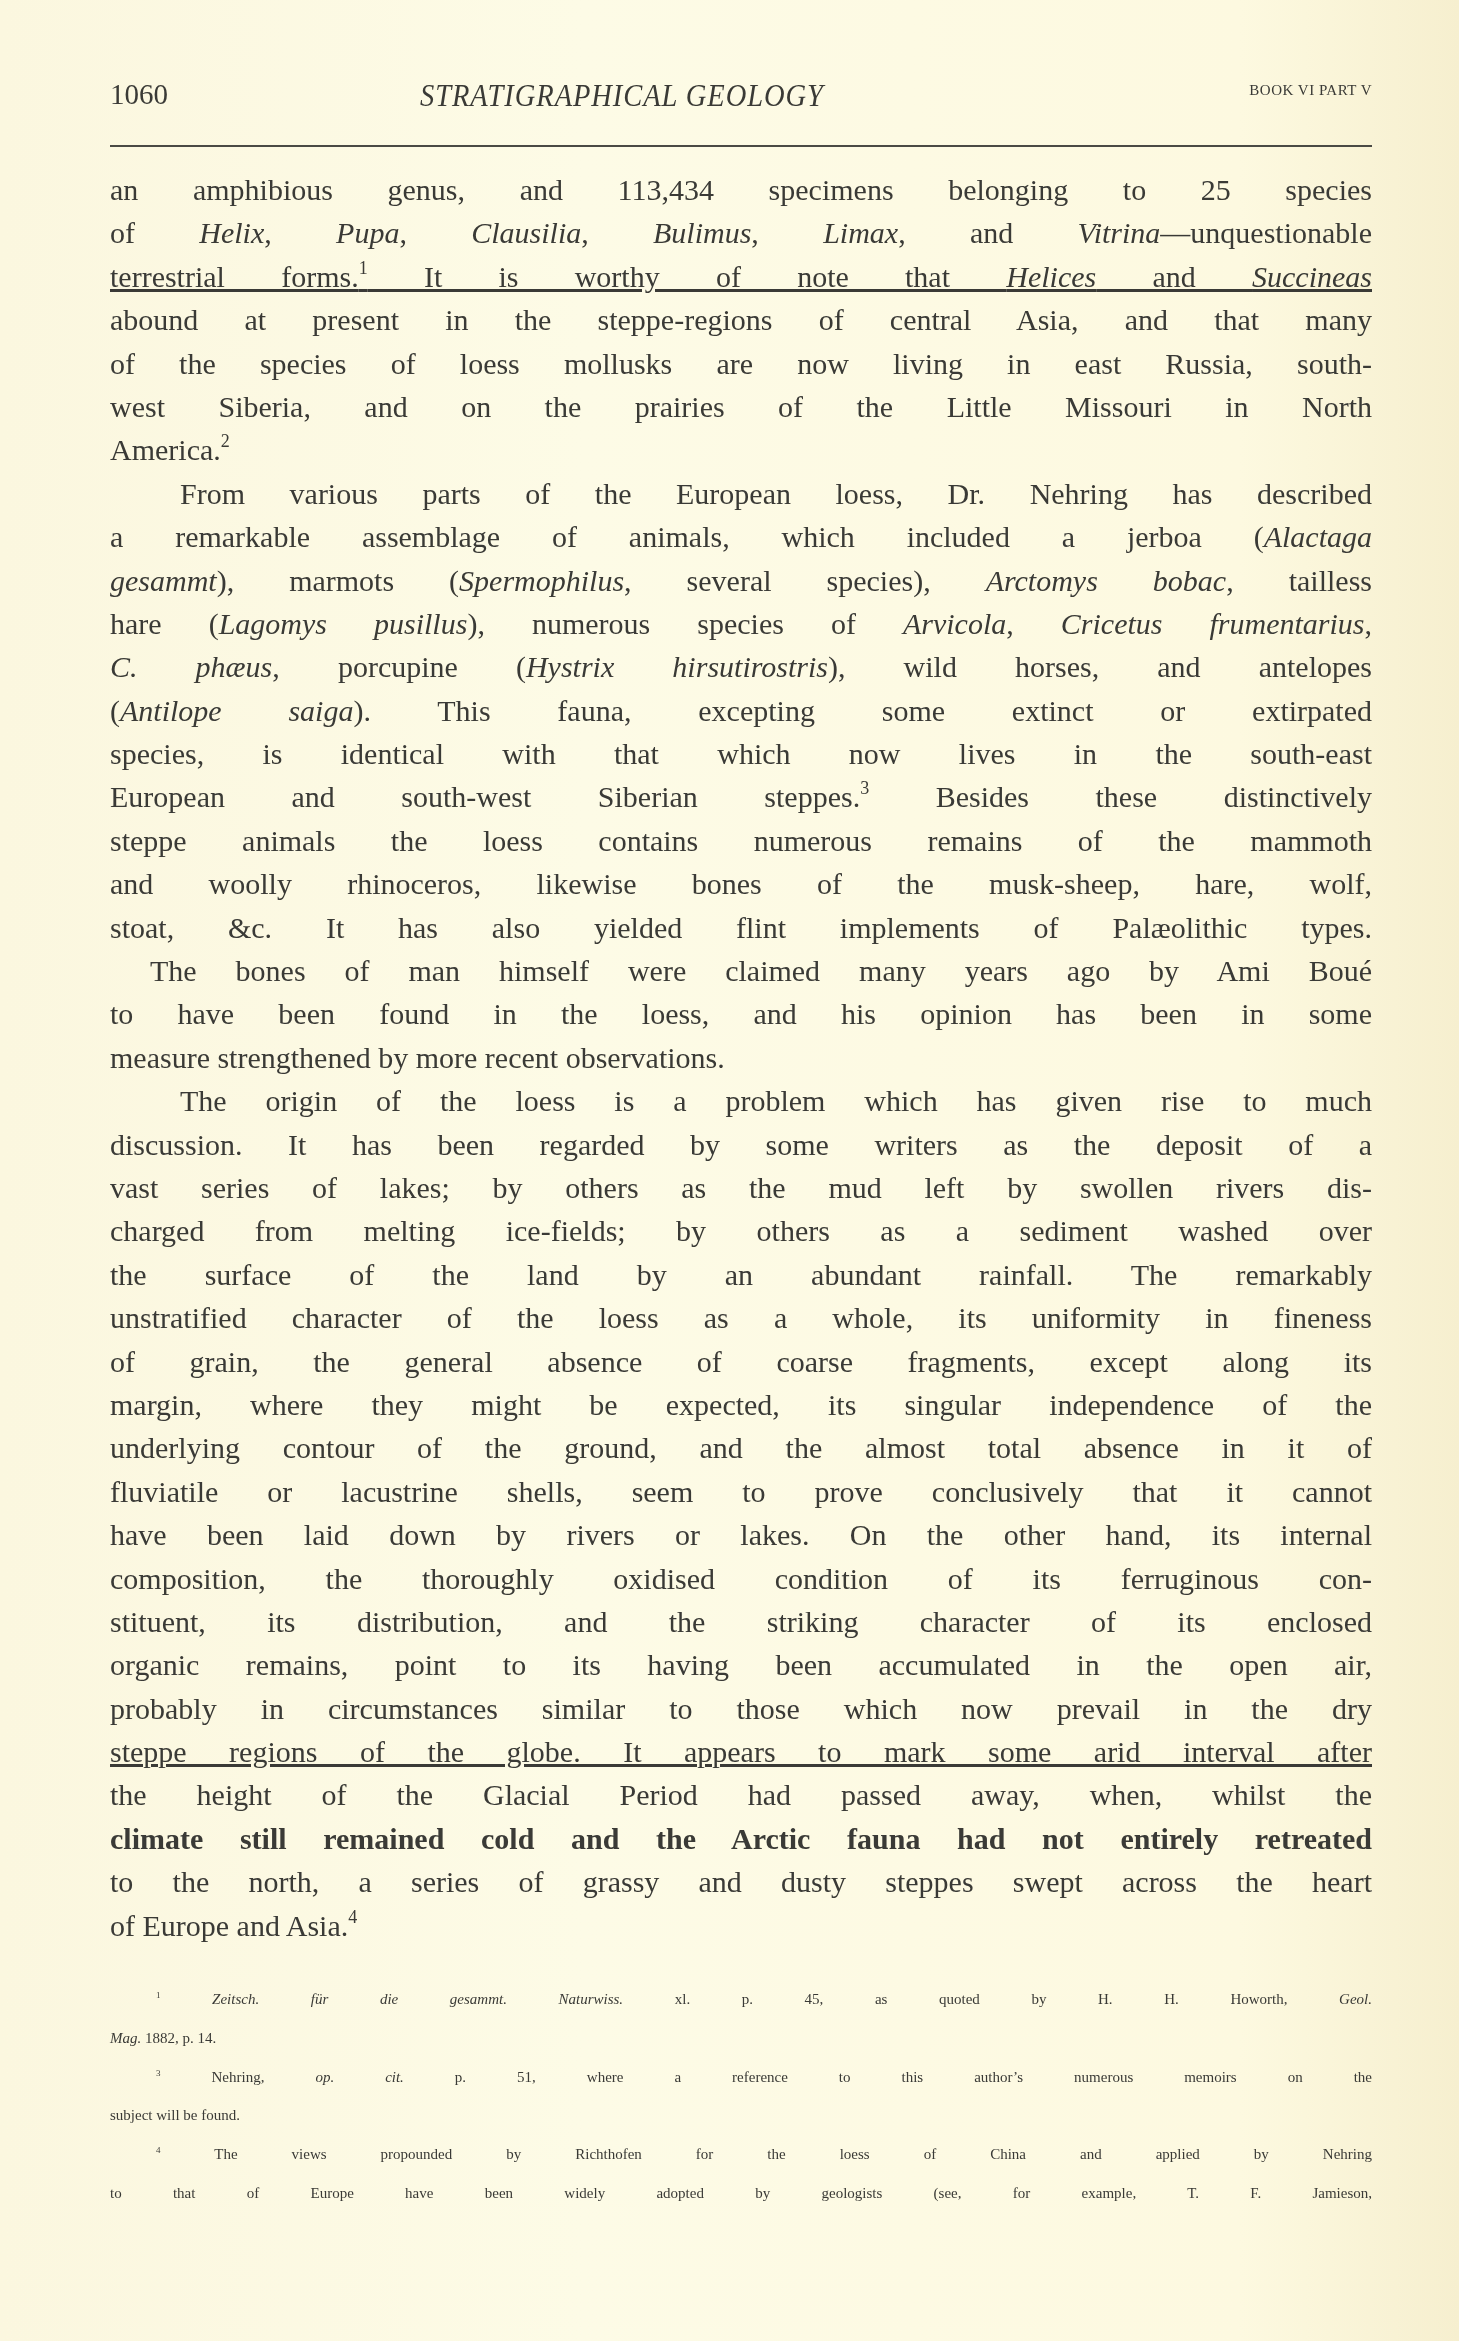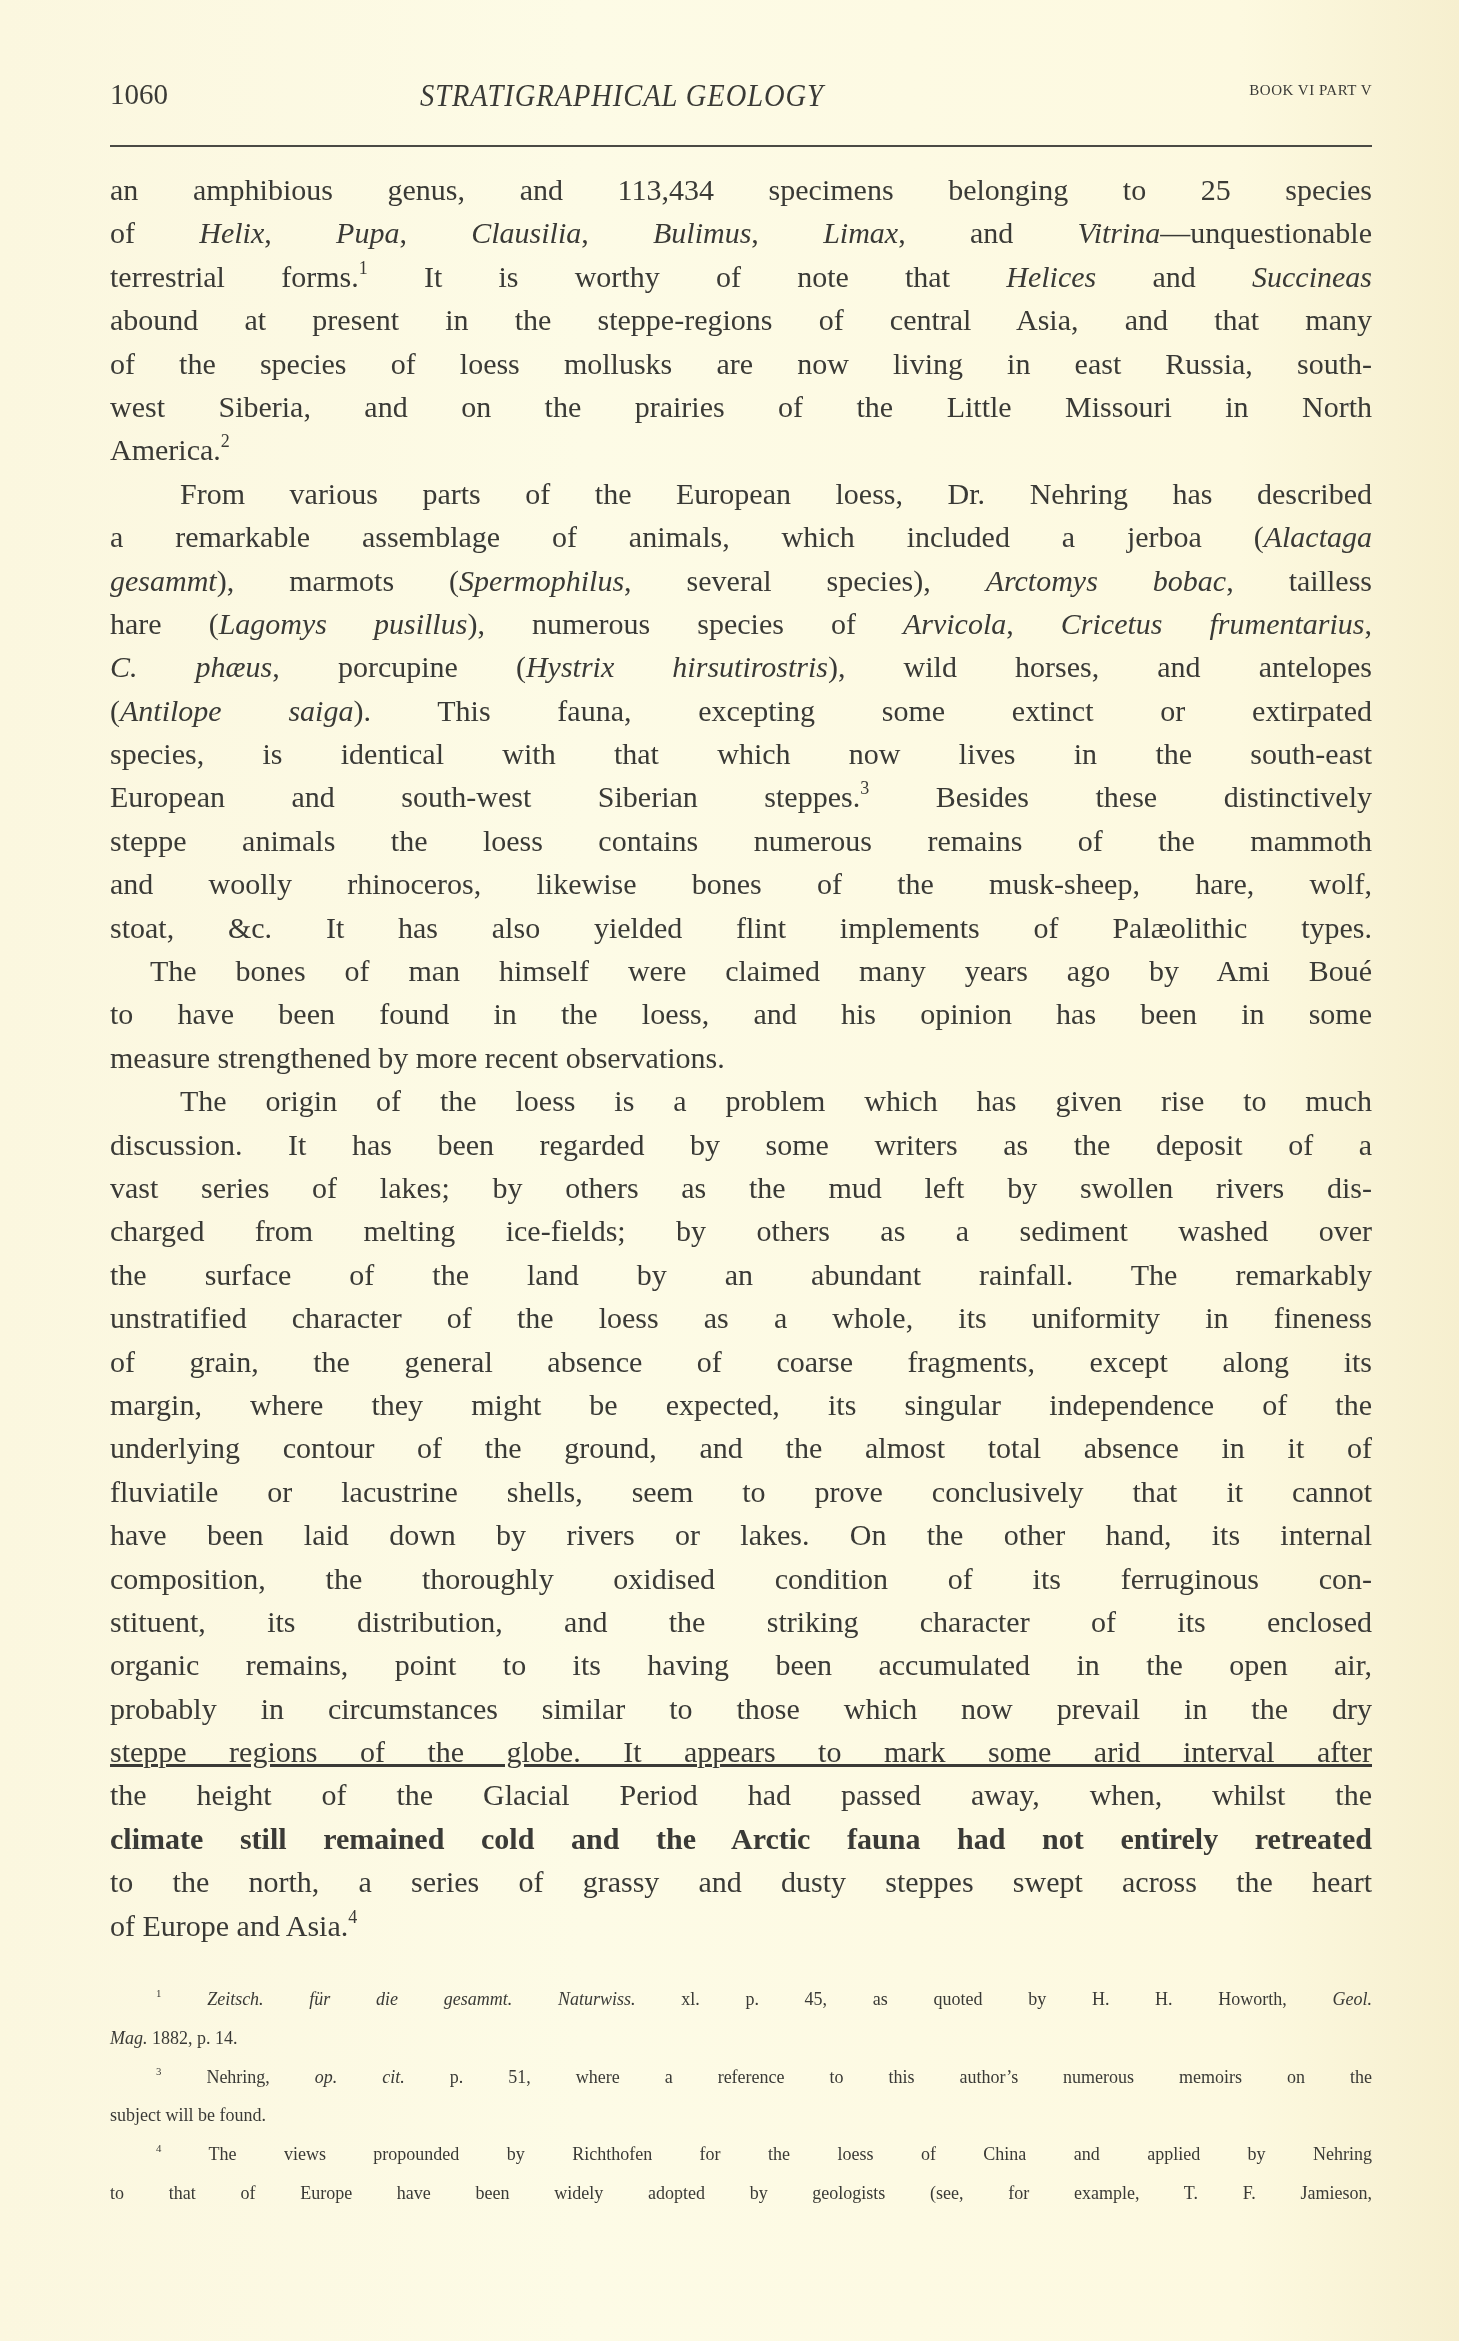--- a/index.html
+++ b/index.html
@@ -14,38 +14,38 @@
   .folio { position:absolute; left:0; top:0; font-size:29px; letter-spacing:0px; }
   .running-title { position:absolute; left:310px; top:0; font-size:31px; font-style:italic; letter-spacing:1px; transform:scaleX(0.92); transform-origin:left top; }
   .book-part { position:absolute; right:0; top:4px; font-size:15px; letter-spacing:0.5px; }
   .rule { position:absolute; top:145px; left:110px; width:1262px; height:2px; background:#4a4a44; }
   .body { position:absolute; top:168px; left:110px; width:1262px; }
   .line { font-size:30px; line-height:43.4px; height:43.4px; text-align:justify; text-align-last:justify; white-space:nowrap; overflow:visible; transform-origin:left; }
   .line.last { text-align-last:left; }
   .line.indent { padding-left:70px; box-sizing:border-box; }
   sup { font-size:0.6em; line-height:0; vertical-align:0.7em; }
   .fn { position:absolute; left:110px; width:1262px; top:1980px; }
-  .fnline { font-size:18px; line-height:38.8px; height:38.8px; text-align:justify; text-align-last:justify; white-space:nowrap; }
+  .fnline { font-size:15px; line-height:38.8px; height:38.8px; text-align:justify; text-align-last:justify; white-space:nowrap; }
   .fnline.last { text-align-last:left; }
   .fnline.indent { padding-left:46px; box-sizing:border-box; }
 </style>
 </head>
 <body>
 
 <div class="header">
   <span class="folio">1060</span>
   <span class="running-title">STRATIGRAPHICAL GEOLOGY</span>
   <span class="book-part">BOOK VI PART V</span>
 </div>
 <div class="rule"></div>
 
 <div class="body" id="body-text">
     <div class="line" style="white-space: nowrap;">an amphibious genus, and 113,434 specimens belonging to 25 species</div>
     <div class="line" style="white-space: nowrap;">of <i>Helix</i>, <i>Pupa</i>, <i>Clausilia</i>, <i>Bulimus</i>, <i>Limax</i>, and <i>Vitrina</i>—unquestionable</div>
-    <div class="line" style="white-space: nowrap; letter-spacing: -0.000233209px;">terrestrial forms.<sup>1</sup> It is worthy of note that <i>Helices</i> and <i>Succineas</i></div>
+    <div class="line" style="white-space: nowrap; letter-spacing: -0.000233209px; text-decoration: underline;">terrestrial forms.<sup>1</sup> It is worthy of note that <i>Helices</i> and <i>Succineas</i></div>
     <div class="line" style="white-space: nowrap;">abound at present in the steppe-regions of central Asia, and that many</div>
     <div class="line" style="white-space: nowrap;">of the species of loess mollusks are now living in east Russia, south-</div>
     <div class="line" style="white-space: nowrap;">west Siberia, and on the prairies of the Little Missouri in North</div>
     <div class="line last" style="white-space: nowrap;">America.<sup>2</sup></div>
     <div class="line indent" style="white-space: nowrap;">From various parts of the European loess, Dr. Nehring has described</div>
     <div class="line" style="white-space: nowrap;">a remarkable assemblage of animals, which included a jerboa (<i>Alactaga</i></div>
     <div class="line" style="white-space: nowrap;"><i>gesammt</i>), marmots (<i>Spermophilus</i>, several species), <i>Arctomys bobac</i>, tailless</div>
     <div class="line" style="white-space: nowrap;">hare (<i>Lagomys pusillus</i>), numerous species of <i>Arvicola</i>, <i>Cricetus frumentarius</i>,</div>
     <div class="line" style="white-space: nowrap;"><i>C. phæus</i>, porcupine (<i>Hystrix hirsutirostris</i>), wild horses, and antelopes</div>
     <div class="line" style="white-space: nowrap; letter-spacing: -0.000236742px;">(<i>Antilope saiga</i>). This fauna, excepting some extinct or extirpated</div>

